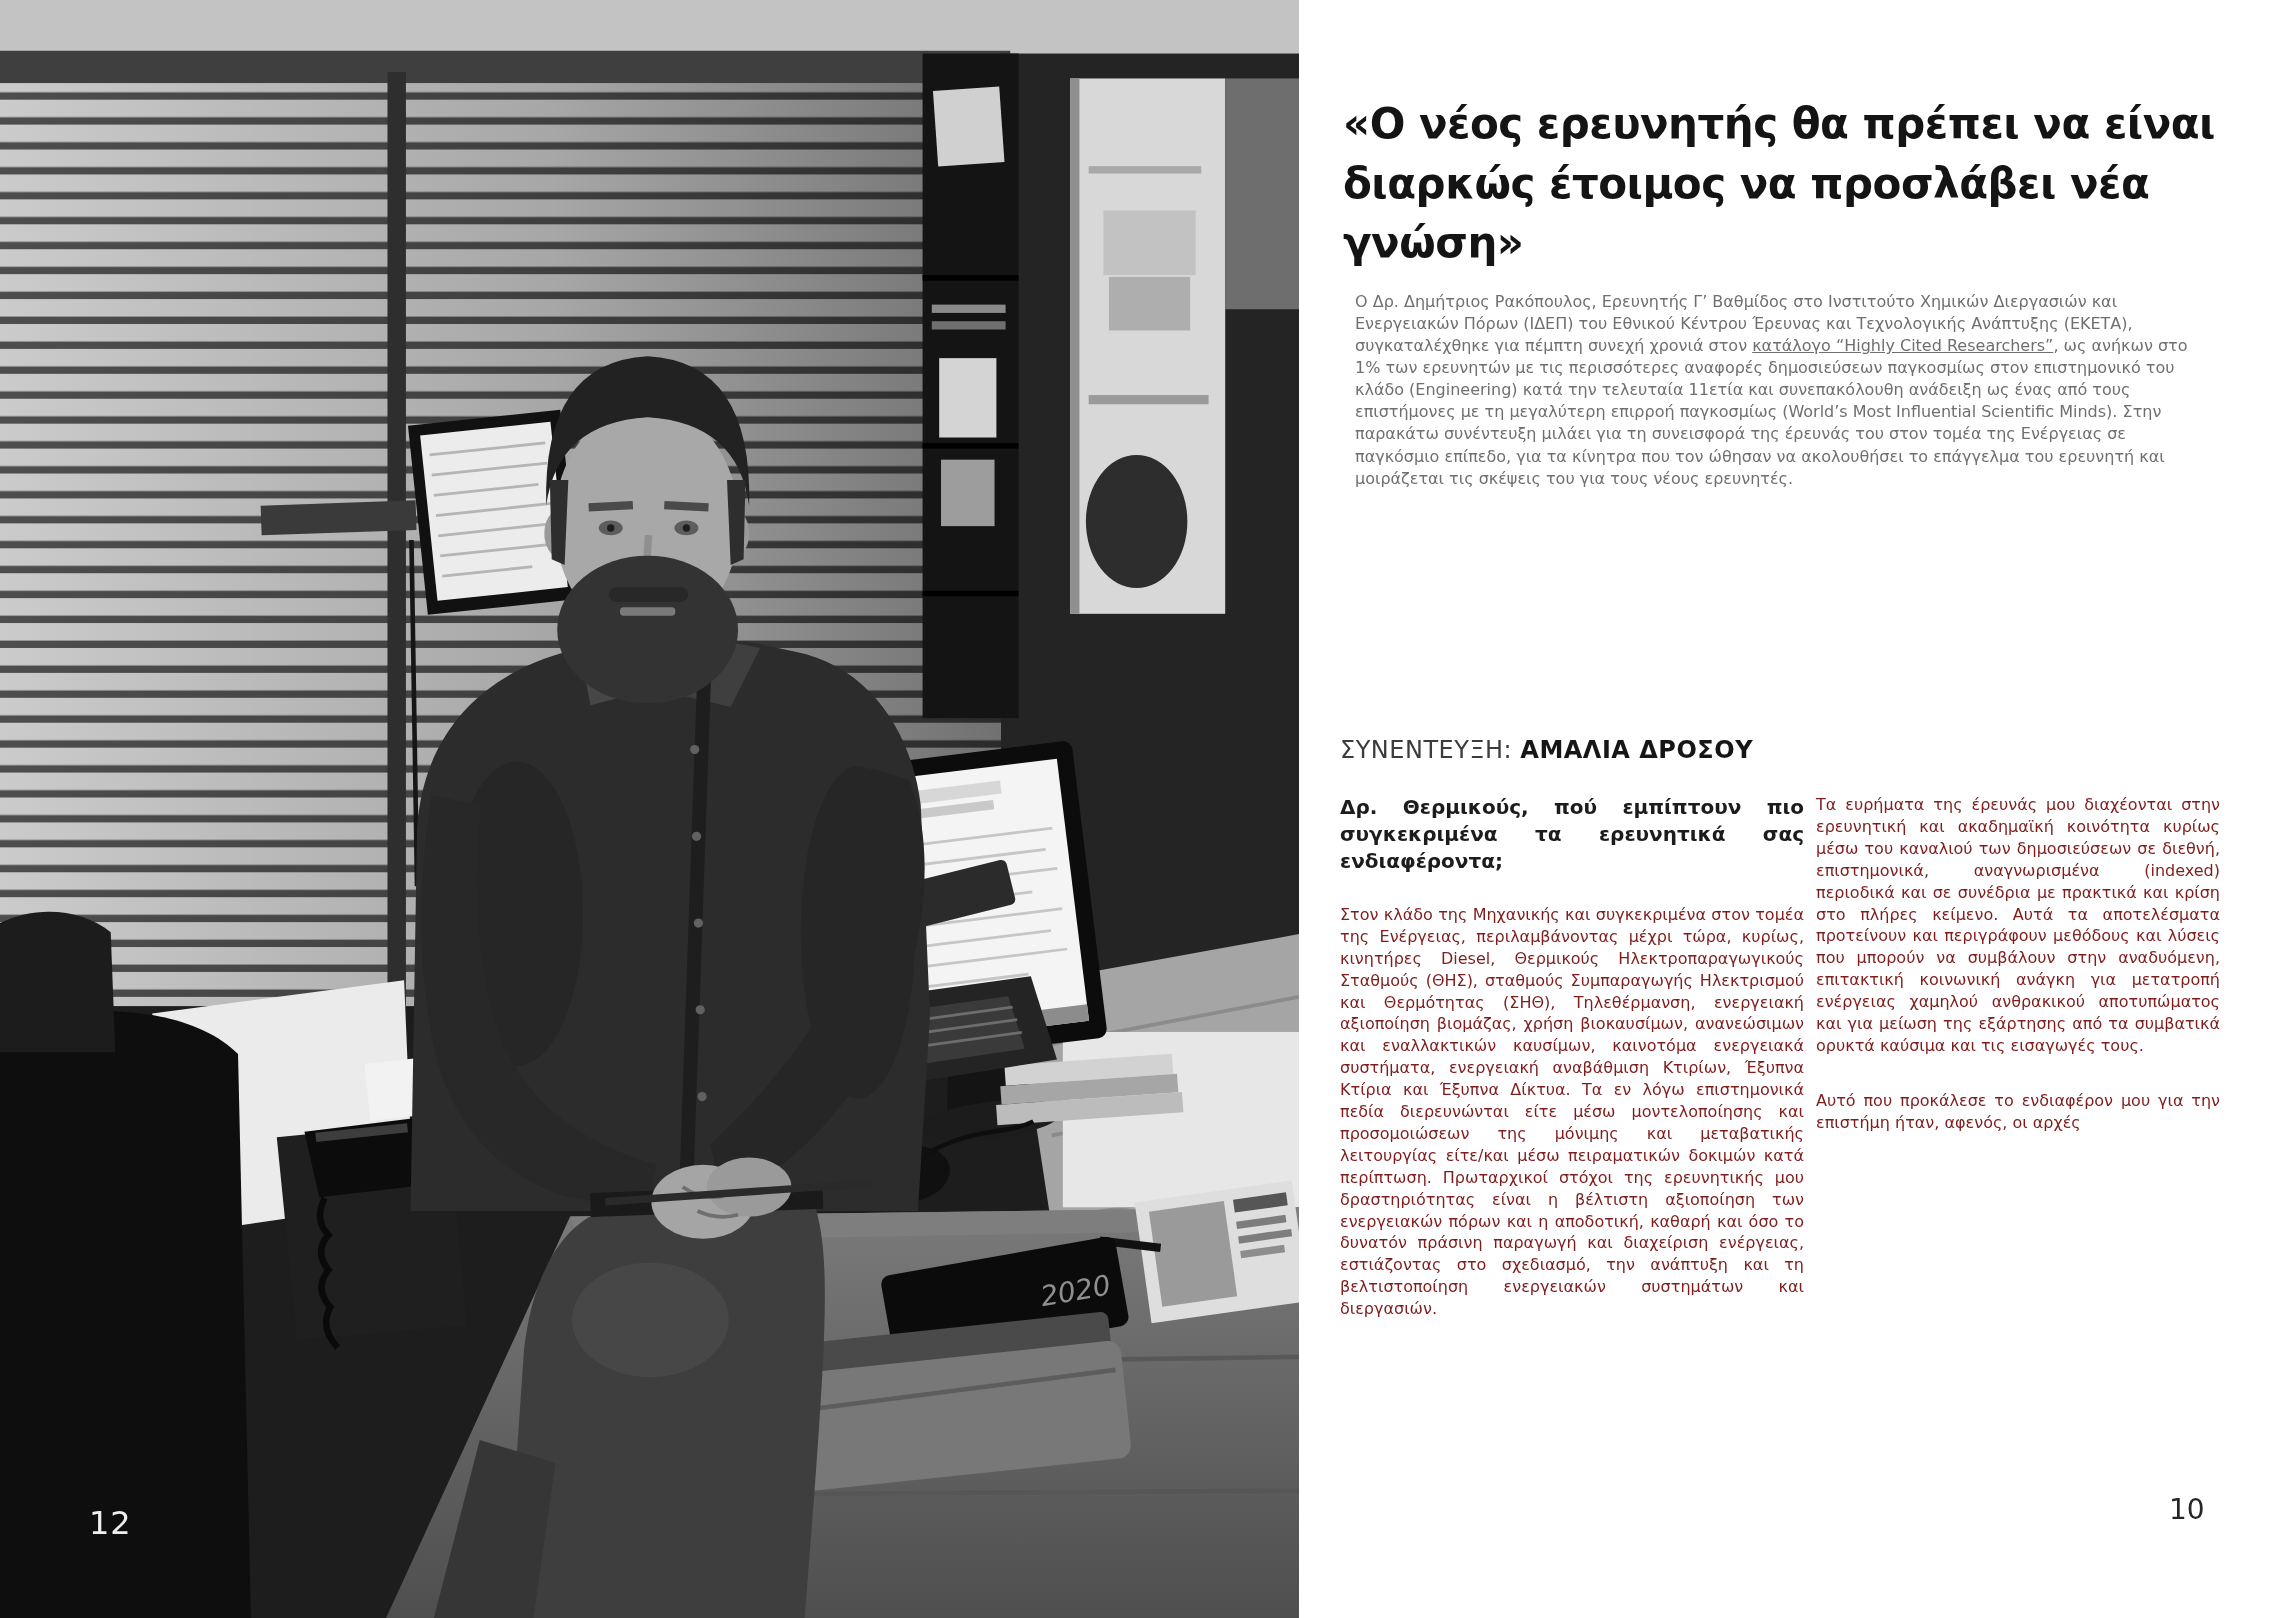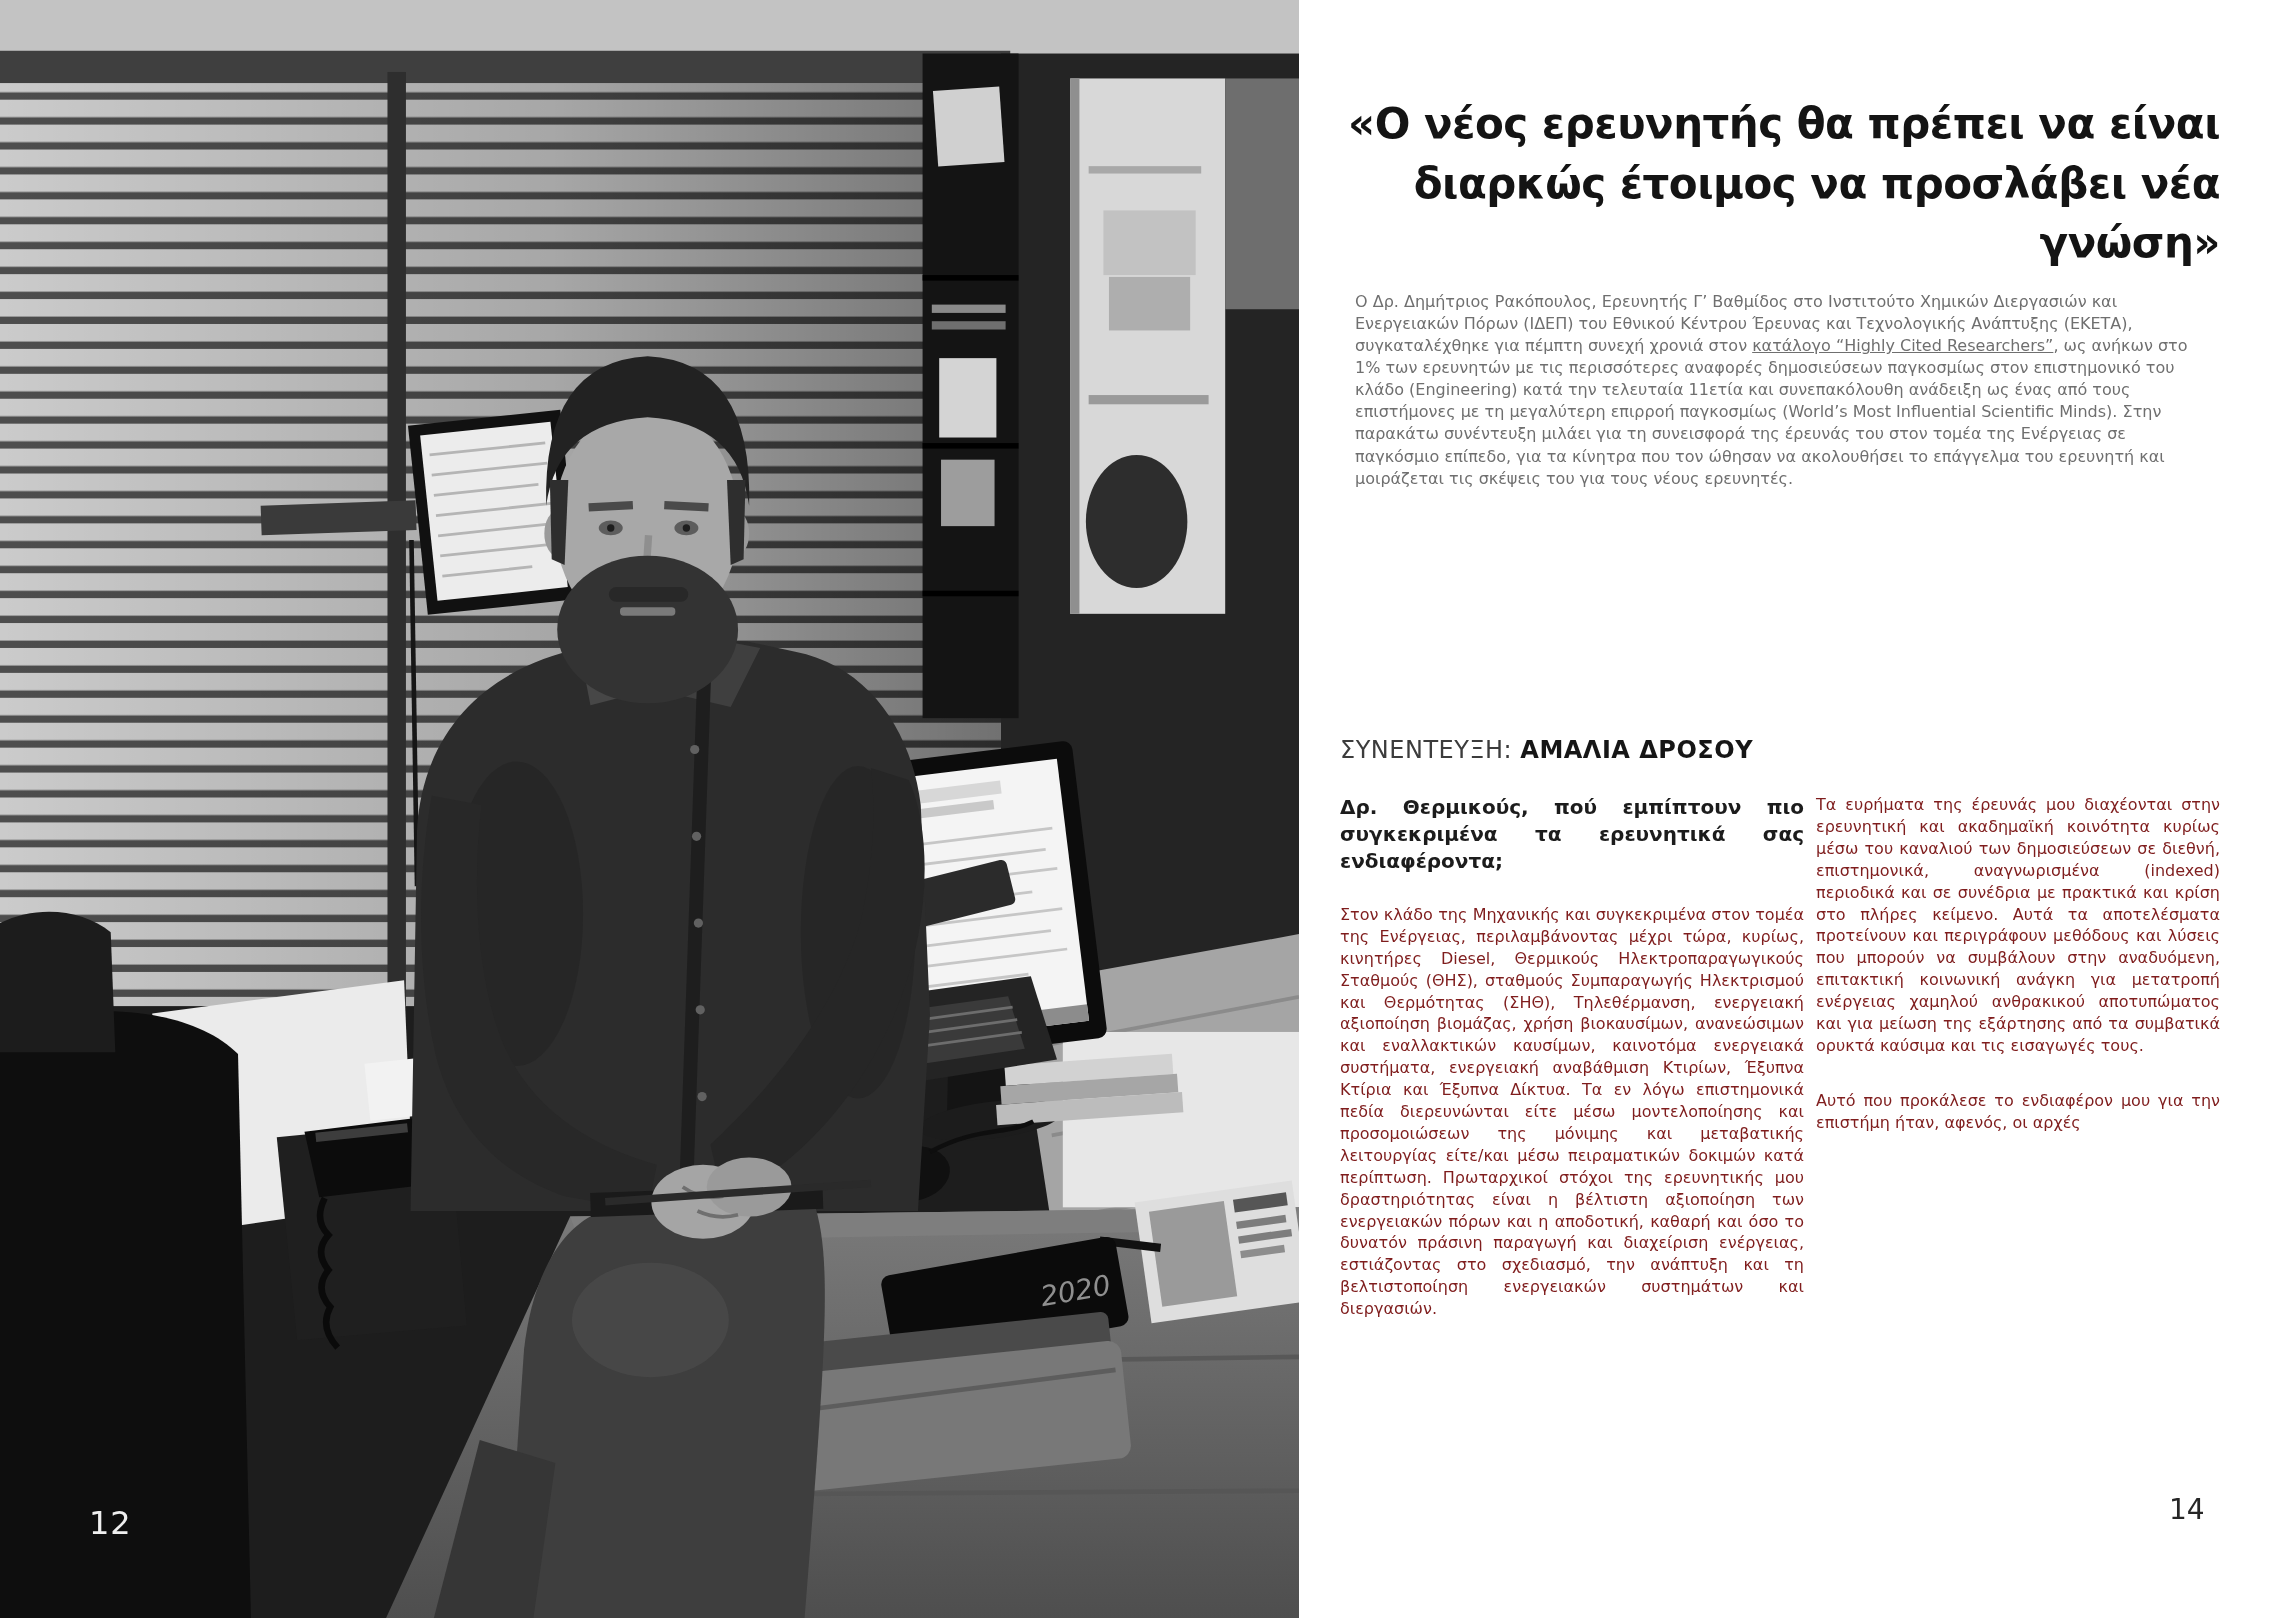--- a/index.html
+++ b/index.html
@@ -15,21 +15,21 @@
   .photo-wrap svg{display:block;width:100%;height:100%;}
   .page-num-left{
     position:absolute;left:89px;top:1504px;color:#efefef;
     font-size:32px;letter-spacing:0.9px;
   }
   .page-num-right{
     position:absolute;left:2169px;top:1493px;color:#262626;font-size:28px;
   }
   .title{
     position:absolute;left:1343px;top:66px;width:877px;
-    text-align:right;font-weight:bold;font-size:42px;line-height:1.42;
+    text-align:left;font-weight:bold;font-size:42px;line-height:1.42;
     color:#141414;letter-spacing:-0.5px;
   }
   .intro{
     position:absolute;left:1355px;top:275px;width:853px;
     text-align:left;font-size:16px;line-height:1.38;color:#6f6f6f;
   }
   .intro .link{text-decoration:underline;cursor:pointer;color:#6f6f6f;}
   .byline{
     position:absolute;left:1340px;top:736px;font-size:24px;color:#3c3c3c;
     letter-spacing:0.5px;
@@ -279,14 +279,14 @@
 <div class="col col-left">
   <p class="q">Δρ. Θερμικούς, πού εμπίπτουν πιο συγκεκριμένα τα ερευνητικά σας ενδιαφέροντα;</p>
   <p class="a">Στον κλάδο της Μηχανικής και συγκεκριμένα στον τομέα της Ενέργειας, περιλαμβάνοντας μέχρι τώρα, κυρίως, κινητήρες Diesel, Θερμικούς Ηλεκτροπαραγωγικούς Σταθμούς (ΘΗΣ), σταθμούς Συμπαραγωγής Ηλεκτρισμού και Θερμότητας (ΣΗΘ), Τηλεθέρμανση, ενεργειακή αξιοποίηση βιομάζας, χρήση βιοκαυσίμων, ανανεώσιμων και εναλλακτικών καυσίμων, καινοτόμα ενεργειακά συστήματα, ενεργειακή αναβάθμιση Κτιρίων, Έξυπνα Κτίρια και Έξυπνα Δίκτυα. Τα εν λόγω επιστημονικά πεδία διερευνώνται είτε μέσω μοντελοποίησης και προσομοιώσεων της μόνιμης και μεταβατικής λειτουργίας είτε/και μέσω πειραματικών δοκιμών κατά περίπτωση. Πρωταρχικοί στόχοι της ερευνητικής μου δραστηριότητας είναι η βέλτιστη αξιοποίηση των ενεργειακών πόρων και η αποδοτική, καθαρή και όσο το δυνατόν πράσινη παραγωγή και διαχείριση ενέργειας, εστιάζοντας στο σχεδιασμό, την ανάπτυξη και τη βελτιστοποίηση ενεργειακών συστημάτων και διεργασιών.</p>
 </div>
 
 <div class="col col-right">
   <p class="a">Τα ευρήματα της έρευνάς μου διαχέονται στην ερευνητική και ακαδημαϊκή κοινότητα κυρίως μέσω του καναλιού των δημοσιεύσεων σε διεθνή, επιστημονικά, αναγνωρισμένα (indexed) περιοδικά και σε συνέδρια με πρακτικά και κρίση στο πλήρες κείμενο. Αυτά τα αποτελέσματα προτείνουν και περιγράφουν μεθόδους και λύσεις που μπορούν να συμβάλουν στην αναδυόμενη, επιτακτική κοινωνική ανάγκη για μετατροπή ενέργειας χαμηλού ανθρακικού αποτυπώματος και για μείωση της εξάρτησης από τα συμβατικά ορυκτά καύσιμα και τις εισαγωγές τους.</p>
   <p class="a">Αυτό που προκάλεσε το ενδιαφέρον μου για την επιστήμη ήταν, αφενός, οι αρχές</p>
 </div>
 
-<div class="page-num-right">14</div>
+<div class="page-num-right">10</div>
 
 
 </body></html>

